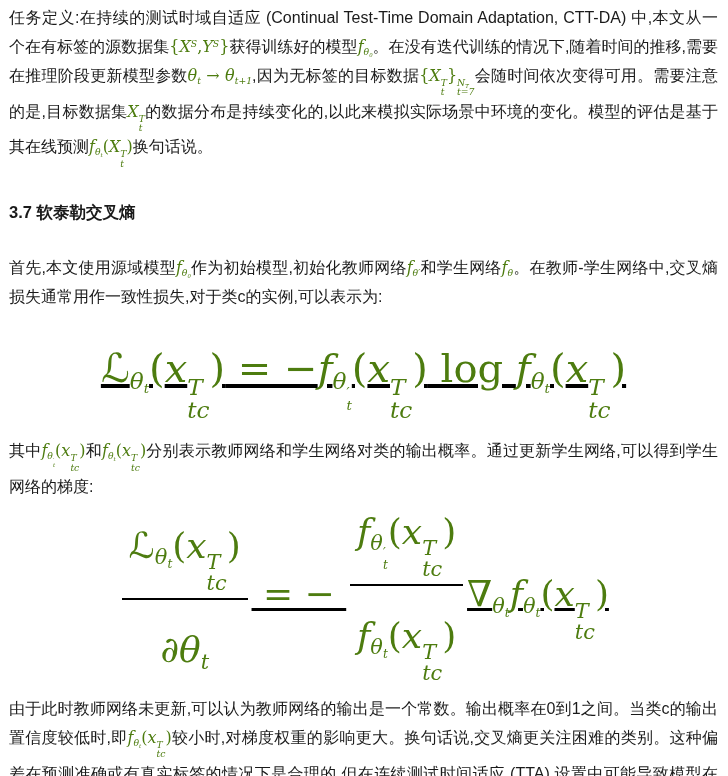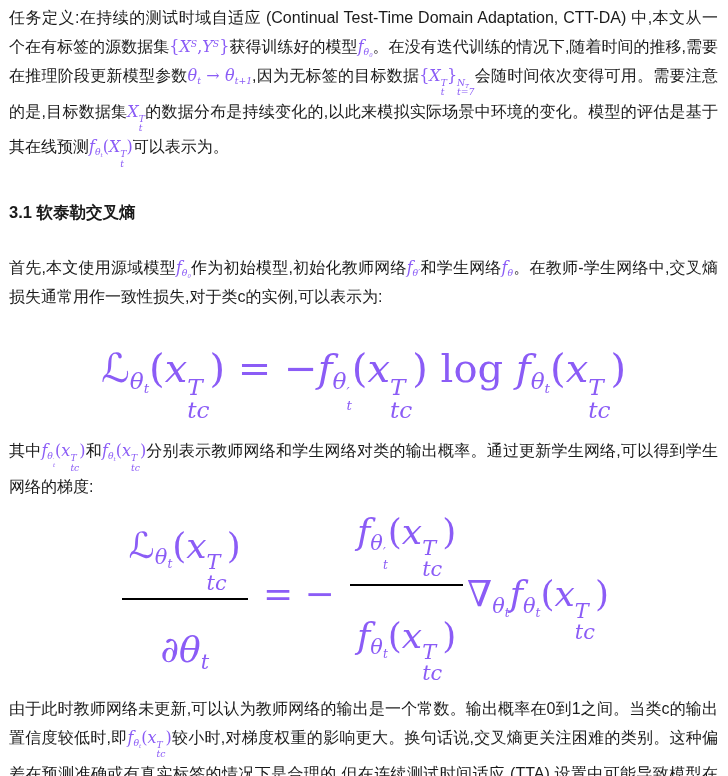--- a/index.html
+++ b/index.html
@@ -16,61 +16,61 @@
   }
   .heading {
     margin: 30px 0 26px; font-size: 16.5px; line-height: 29px;
     font-weight: bold;
   }
   .seg-bold { font-weight: normal; }
 
   
   .math {
     font-family: "DejaVu Serif", "DejaVu Sans", "Liberation Serif", serif;
-    font-style: italic; white-space: nowrap; color: #8b5cf6;
+    font-style: italic; white-space: nowrap; color: #4d7c0f;
   }
   .mtok { white-space: nowrap; }
   .mtok.up > .mbase { font-style: normal; }
   .stack {
     display: inline-flex; flex-direction: column; align-items: flex-start;
     font-size: 0.58em; line-height: 1; vertical-align: -0.55em; text-align: left;
   }
   .stack > .ssup, .stack > .ssub { display: block; }
   .sup-only { font-size: 0.58em; vertical-align: 0.5em; line-height: 0; }
   .sub-only { font-size: 0.58em; vertical-align: -0.32em; line-height: 0; }
   .frac {
     display: inline-flex; flex-direction: column; align-items: center;
     vertical-align: middle; line-height: 1.15; margin: 0 0.1em;
   }
   .frac > .num { padding: 0 0.2em 0.12em; border-bottom: 2px solid #000; }
   .frac > .den { padding: 0.12em 0.2em 0; margin-top: 24px; }
 
-  .formula { text-align: center; color: #000; }
+  .formula { text-align: center; color: #000; text-decoration: underline; }
   .formula .math { white-space: normal; }
   .f1 { font-size: 40px; line-height: 84px; margin: 15px 0; }
   .f2 { font-size: 36px; line-height: 147px; margin: 10px 0; }
 </style>
 </head>
 <body>
 
 <div class="doc" id="doc">
     <p class="para"><strong class="seg-bold">任务定义:</strong><span class="seg-text">在持续的测试时域自适应 (Continual Test-Time Domain Adaptation, CTT-DA) 中,本文从一个在有标签的源数据集</span><span class="math"><span class="mtok up"><span class="mbase">{</span></span><span class="mtok"><span class="mbase">X</span><span class="sup-only">S</span></span><span class="mtok up"><span class="mbase">,</span></span><span class="mtok"><span class="mbase">Y</span><span class="sup-only">S</span></span><span class="mtok up"><span class="mbase">}</span></span></span><span class="seg-text">获得训练好的模型</span><span class="math"><span class="mtok"><span class="mbase">f</span><span class="sub-only"><span class="mtok"><span class="mbase">θ</span><span class="sub-only">0</span></span></span></span></span><span class="seg-text">。在没有迭代训练的情况下,随着时间的推移,需要在推理阶段更新模型参数</span><span class="math"><span class="mtok"><span class="mbase">θ</span><span class="sub-only">t</span></span><span class="mtok up"><span class="mbase"> → </span></span><span class="mtok"><span class="mbase">θ</span><span class="sub-only">t+1</span></span></span><span class="seg-text">,因为无标签的目标数据</span><span class="math"><span class="mtok up"><span class="mbase">{</span></span><span class="mtok"><span class="mbase">X</span><span class="stack">
             <span class="ssup">T</span>
             <span class="ssub">t</span>
           </span></span><span class="mtok up"><span class="mbase">}</span><span class="stack">
             <span class="ssup"><span class="mtok"><span class="mbase">N</span><span class="sub-only">T</span></span></span>
             <span class="ssub">t=7</span>
           </span></span></span><span class="seg-text">会随时间依次变得可用。需要注意的是,目标数据集</span><span class="math"><span class="mtok"><span class="mbase">X</span><span class="stack">
             <span class="ssup">T</span>
             <span class="ssub">t</span>
           </span></span></span><span class="seg-text">的数据分布是持续变化的,以此来模拟实际场景中环境的变化。模型的评估是基于其在线预测</span><span class="math"><span class="mtok"><span class="mbase">f</span><span class="sub-only"><span class="mtok"><span class="mbase">θ</span><span class="sub-only">t</span></span></span></span><span class="mtok up"><span class="mbase">(</span></span><span class="mtok"><span class="mbase">X</span><span class="stack">
             <span class="ssup">T</span>
             <span class="ssub">t</span>
-          </span></span><span class="mtok up"><span class="mbase">)</span></span></span><span class="seg-text">可以表示为。</span></p>
-    <h3 class="heading">3.1 软泰勒交叉熵</h3>
+          </span></span><span class="mtok up"><span class="mbase">)</span></span></span><span class="seg-text">换句话说。</span></p>
+    <h3 class="heading">3.7 软泰勒交叉熵</h3>
     <p class="para"><span class="seg-text">首先,本文使用源域模型</span><span class="math"><span class="mtok"><span class="mbase">f</span><span class="sub-only"><span class="mtok"><span class="mbase">θ</span><span class="sub-only">0</span></span></span></span></span><span class="seg-text">作为初始模型,初始化教师网络</span><span class="math"><span class="mtok"><span class="mbase">f</span><span class="sub-only">θ′</span></span></span><span class="seg-text">和学生网络</span><span class="math"><span class="mtok"><span class="mbase">f</span><span class="sub-only">θ</span></span></span><span class="seg-text">。在教师-学生网络中,交叉熵损失通常用作一致性损失,对于类c的实例,可以表示为:</span></p>
     <div class="formula f1"><span class="math"><span class="mtok"><span class="mbase">ℒ</span><span class="sub-only"><span class="mtok"><span class="mbase">θ</span><span class="sub-only">t</span></span></span></span><span class="mtok up"><span class="mbase">(</span></span><span class="mtok"><span class="mbase">x</span><span class="stack">
             <span class="ssup">T</span>
             <span class="ssub">tc</span>
           </span></span><span class="mtok up"><span class="mbase">)</span></span><span class="mtok up"><span class="mbase"> = −</span></span><span class="mtok"><span class="mbase">f</span><span class="sub-only"><span class="mtok"><span class="mbase">θ</span><span class="stack">
                 <span class="ssup">′</span>
                 <span class="ssub">t</span>
               </span></span></span></span><span class="mtok up"><span class="mbase">(</span></span><span class="mtok"><span class="mbase">x</span><span class="stack">
             <span class="ssup">T</span>
             <span class="ssub">tc</span>

